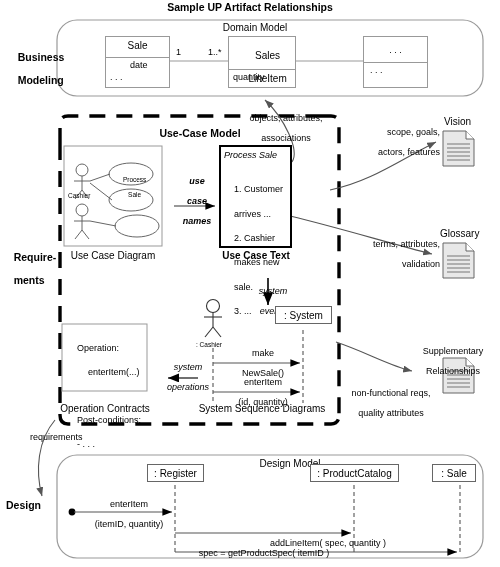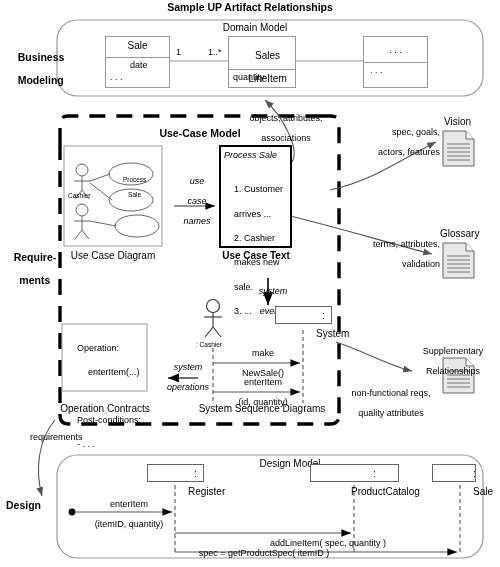--- a/index.html
+++ b/index.html
@@ -16,21 +16,21 @@
   .seclabel{font-size:10.5px;font-weight:bold;text-align:center;}
   .boxlabel{font-size:10px;}
   .small{font-size:9px;}
   .tiny{font-size:6.5px;}
   .cap{font-size:10px;}
   .ucbox{position:absolute;background:#fff;border:1px solid #999;box-sizing:border-box;}
   .clsbox{position:absolute;background:#fff;border:1px solid #999;box-sizing:border-box;}
   .clsdiv{position:absolute;left:0;right:0;height:1px;background:#999;}
   .heavy{border:2.5px solid #000;}
   .lifebox{position:absolute;background:#fff;border:1px solid #666;box-sizing:border-box;
-           font-size:10px;text-align:center;padding-left:40px;}
+           font-size:10px;text-align:center;}
 </style>
 </head>
 <body>
 
 <div id="root">
 
   <div class="txt title ctr" style="left:0;top:2px;width:500px;">Sample UP Artifact Relationships</div>
 
   <svg class="layer" viewBox="0 0 500 567">
     <defs>
@@ -153,21 +153,21 @@
         <line x1="447" y1="387" x2="470" y2="387"></line>
       </g>
     </g>
   </svg>
 
   <div class="txt seclabel" style="left:6px;top:40px;width:64px;text-align:left;">
     <span>Business</span><br>
     <span>Modeling</span>
   </div>
 
-  <div class="txt seclabel" style="left:2px;top:240px;width:54px;text-align:center;">
+  <div class="txt seclabel" style="left:2px;top:240px;width:54px;text-align:left;">
     <span>Require-</span><br>
     <span>ments</span>
   </div>
 
   <div class="txt seclabel" style="left:6px;top:500px;width:54px;text-align:left;">Design</div>
 
   <div class="txt boxlabel ctr" style="left:180px;top:22px;width:150px;">Domain Model</div>
 
   <div class="clsbox" style="left:105px;top:36px;width:65px;height:52px;">
     <div class="clsdiv" style="top:20px;"></div>
@@ -202,40 +202,40 @@
   <div class="txt seclabel ctr" style="left:130px;top:128px;width:140px;">Use-Case Model</div>
 
   <div class="txt tiny ctr" style="left:108px;top:169px;width:46px;">
     <span>Process</span><br>
     <span>Sale</span>
   </div>
   <div class="txt tiny" style="left:68px;top:192px;">Cashier</div>
 
   <div class="txt cap ctr" style="left:56px;top:250px;width:114px;">Use Case Diagram</div>
 
-  <div class="txt small ital ctr" style="left:170px;top:166px;width:44px;">
+  <div class="txt small ital ctr" style="left:170px;top:166px;width:44px;font-weight:bold;">
     <span>use</span><br>
     <span>case</span><br>
     <span>names</span>
   </div>
 
   <div class="ucbox heavy" style="left:219px;top:145px;width:73px;height:103px;"></div>
   <div class="txt small ital" style="left:224px;top:150px;">Process Sale</div>
   <div class="txt small" style="left:224px;top:171px;line-height:12.2px;">
     <span>1. Customer</span><br>
     <span>arrives ...</span><br>
     <span>2. Cashier</span><br>
     <span>makes new</span><br>
     <span>sale.</span><br>
     <span>3. ...</span>
   </div>
   <div class="txt cap bold ctr" style="left:212px;top:250px;width:88px;">Use Case Text</div>
 
   <div class="txt small rgt" style="left:336px;top:117px;width:104px;">
-    <span>spec, goals,</span><br>
+    <span>scope, goals,</span><br>
     <span>actors, features</span>
   </div>
   <div class="txt cap" style="left:444px;top:116px;">Vision</div>
 
   <div class="txt small rgt" style="left:332px;top:229px;width:108px;">
     <span>terms, attributes,</span><br>
     <span>validation</span>
   </div>
   <div class="txt cap" style="left:440px;top:228px;">Glossary</div>
 

